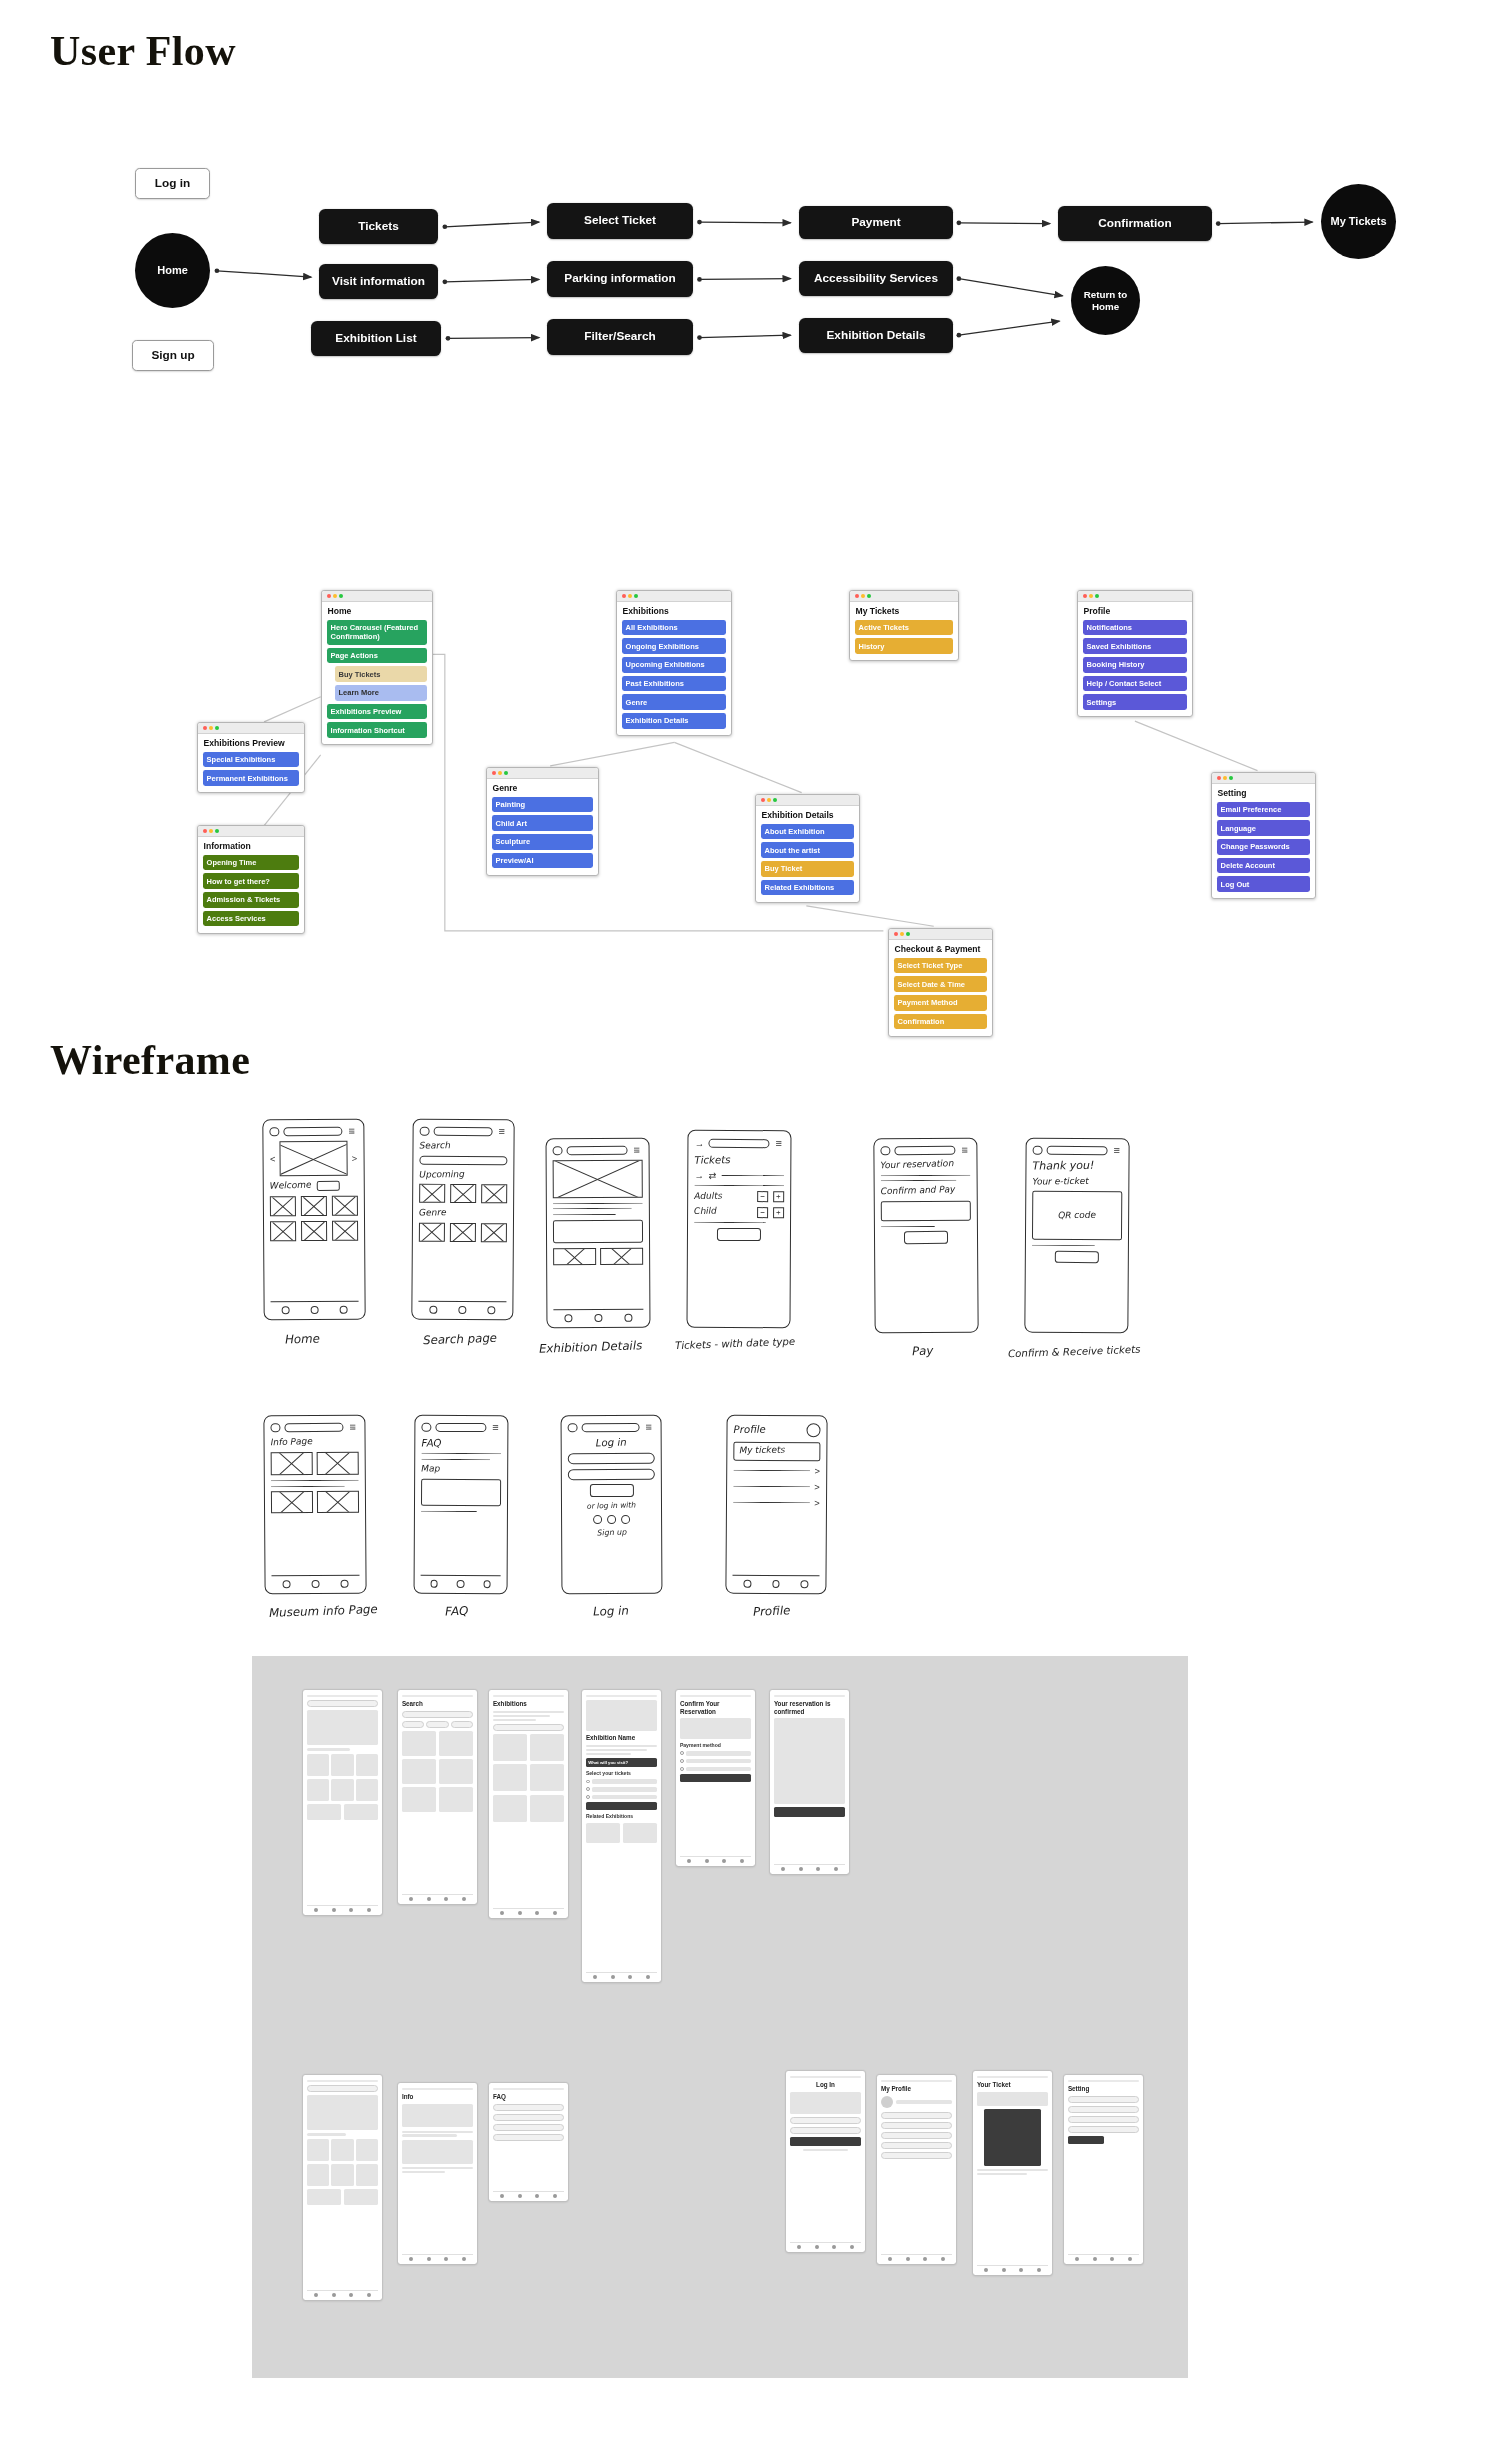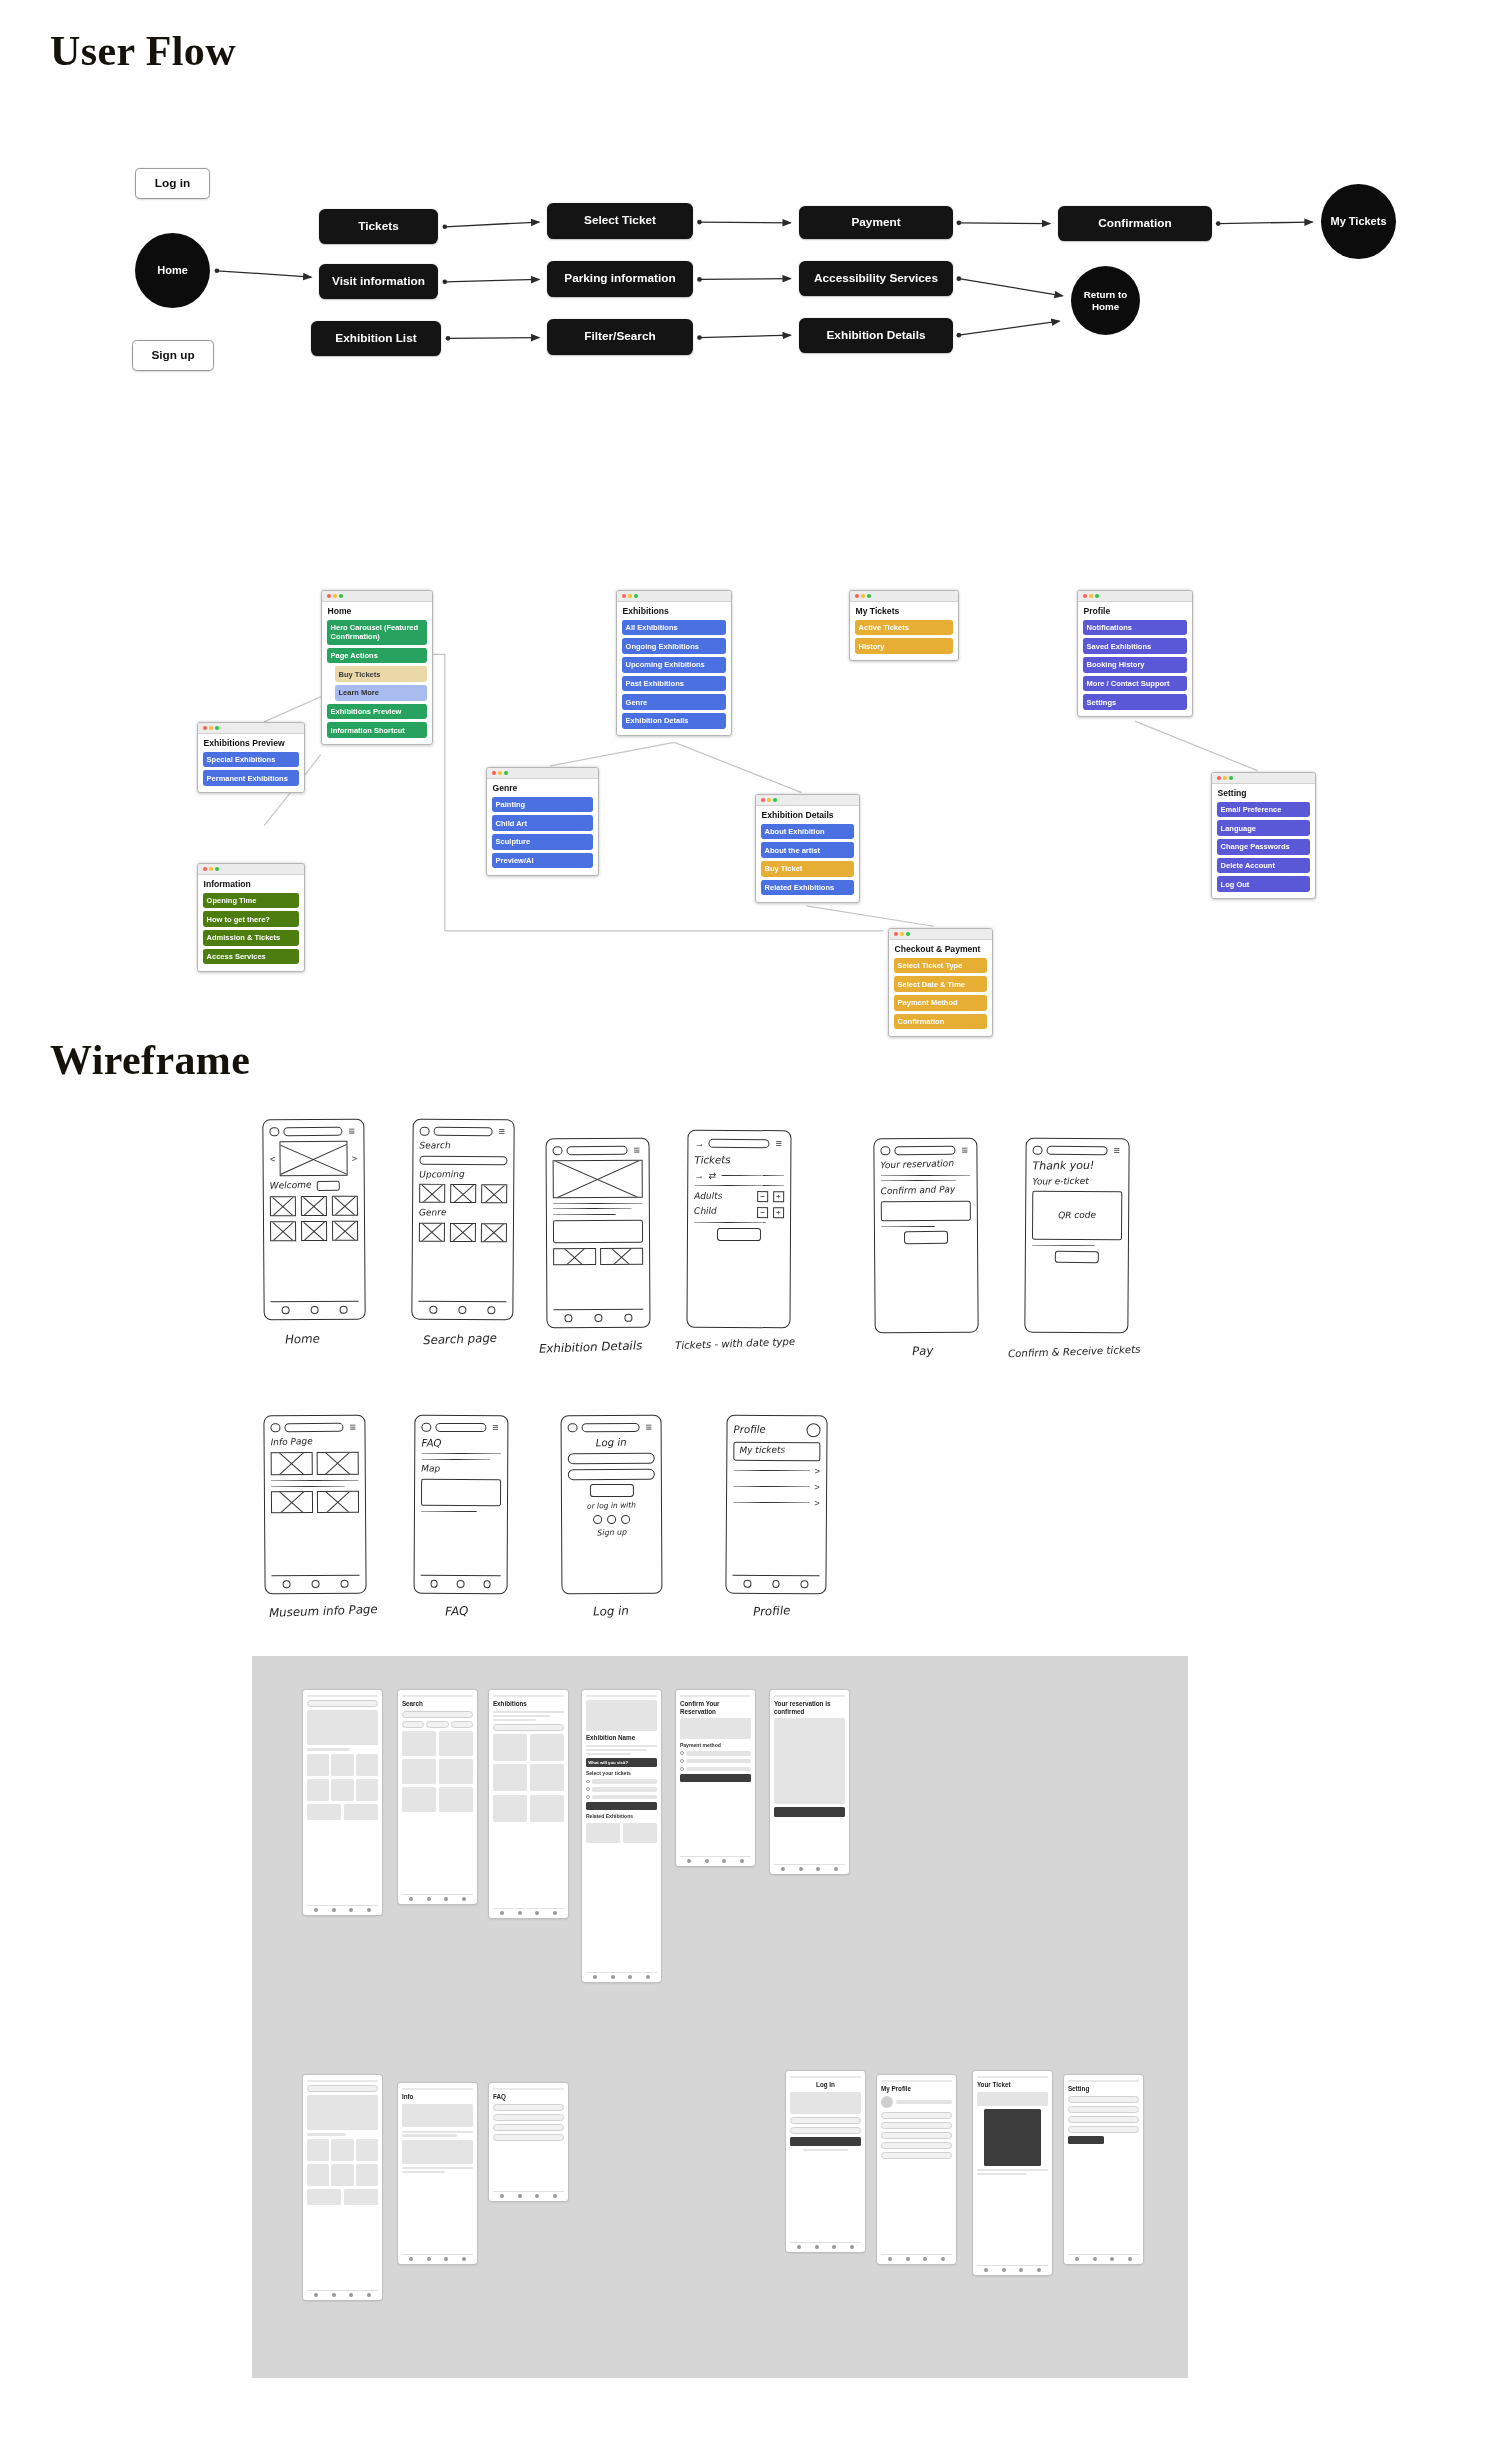--- a/index.html
+++ b/index.html
@@ -174,21 +174,21 @@
         <span class="dot y"></span>
         <span class="dot g"></span>
       </div>
     <div class="ia-title">Exhibitions Preview</div>
     <div class="ia-rows">
       <div class="ia-row row-blue">Special Exhibitions</div>
       <div class="ia-row row-blue">Permanent Exhibitions</div>
     </div>
   </div>
 
-  <div class="ia-box" style="left:197px;top:863px;width:108px">
+  <div class="ia-box" style="left:197px;top:825px;width:108px">
     <div class="ia-chrome">
         <span class="dot r"></span>
         <span class="dot y"></span>
         <span class="dot g"></span>
       </div>
     <div class="ia-title">Information</div>
     <div class="ia-rows">
       <div class="ia-row row-dark">Opening Time</div>
       <div class="ia-row row-dark">How to get there?</div>
       <div class="ia-row row-dark">Admission &amp; Tickets</div>
@@ -275,21 +275,21 @@
     <div class="ia-chrome">
         <span class="dot r"></span>
         <span class="dot y"></span>
         <span class="dot g"></span>
       </div>
     <div class="ia-title">Profile</div>
     <div class="ia-rows">
       <div class="ia-row row-purple">Notifications</div>
       <div class="ia-row row-purple">Saved Exhibitions</div>
       <div class="ia-row row-purple">Booking History</div>
-      <div class="ia-row row-purple">More / Contact Support</div>
+      <div class="ia-row row-purple">Help / Contact Select</div>
       <div class="ia-row row-purple">Settings</div>
     </div>
   </div>
 
   <div class="ia-box" style="left:1211px;top:772px;width:105px">
     <div class="ia-chrome">
         <span class="dot r"></span>
         <span class="dot y"></span>
         <span class="dot g"></span>
       </div>

